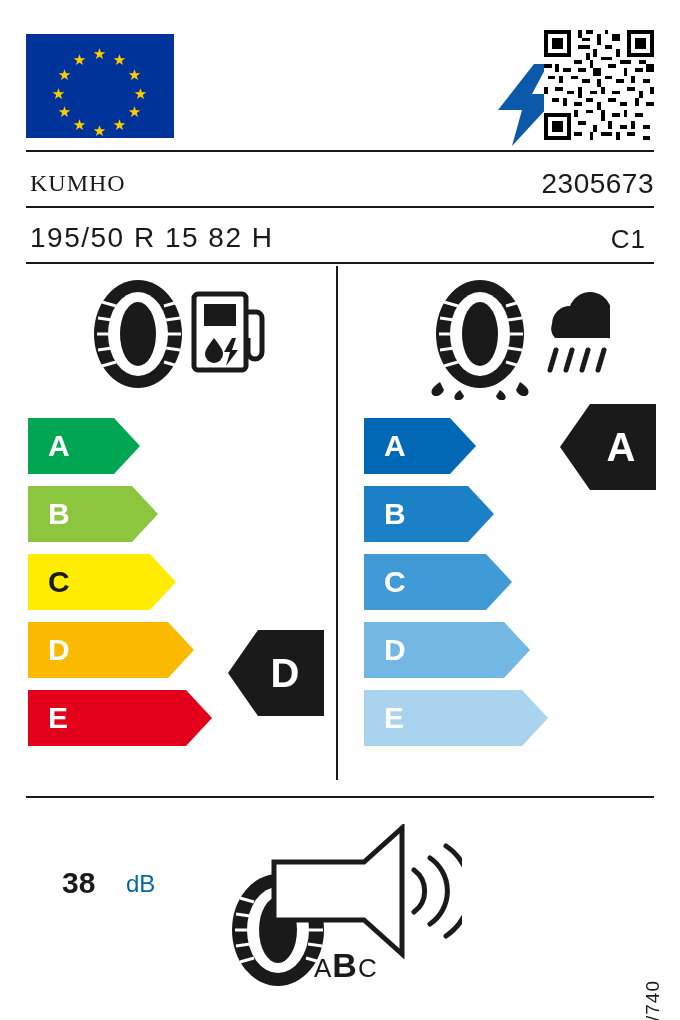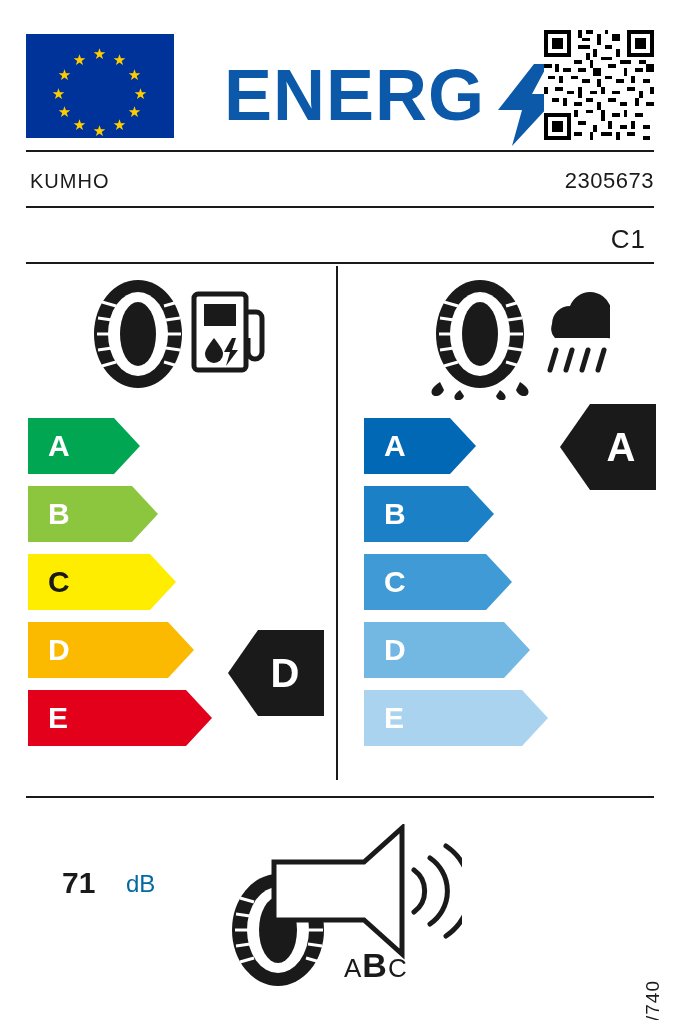--- a/index.html
+++ b/index.html
@@ -84,29 +84,30 @@
     position: absolute;
     background: #1a1a1a;
     width: 2px;
   }
 
   
   .brand {
     position: absolute;
     left: 30px;
     top: 170px;
-    font-size: 20px;
+    font-size: 24px;
     letter-spacing: 1px;
     font-weight: normal;
+    font-family: Liberation Serif, serif;
   }
   .serial {
     position: absolute;
     right: 26px;
     top: 168px;
-    font-size: 22px;
+    font-size: 28px;
     letter-spacing: 0.5px;
     text-align: center;
   }
 
   
   .tyre-size {
     position: absolute;
     left: 30px;
     top: 222px;
     font-size: 28px;
@@ -191,21 +192,20 @@
     top: 876px;
     font-size: 24px;
     color: #0369a1;
   }
   .noise-classes {
     position: absolute;
     left: 314px;
     top: 946px;
     font-size: 26px;
     letter-spacing: 1px;
-    margin-left: 30px;
   }
   .noise-classes .b {
     font-size: 34px;
     font-weight: bold;
   }
 
   .reg-date {
     position: absolute;
     right: 16px;
     bottom: 40px;
@@ -231,21 +231,20 @@
       <div class="eu-star" style="left:101px; top:33px;">★</div>
       <div class="eu-star" style="left:25px;  top:52px;">★</div>
       <div class="eu-star" style="left:107px; top:52px;">★</div>
       <div class="eu-star" style="left:31px;  top:70px;">★</div>
       <div class="eu-star" style="left:101px; top:70px;">★</div>
       <div class="eu-star" style="left:46px;  top:83px;">★</div>
       <div class="eu-star" style="left:86px;  top:83px;">★</div>
       <div class="eu-star" style="left:66px;  top:89px;">★</div>
     </div>
 
-    <div class="energ-word">ENERG</div>
 
     <svg class="bolt" viewBox="0 0 62 82">
       <polygon points="36,0 0,46 24,46 14,82 62,30 34,30 50,0" fill="#0b59a8"></polygon>
     </svg>
 
     <svg class="qr" viewBox="0 0 29 29" shape-rendering="crispEdges">
       <rect width="29" height="29" fill="#ffffff"></rect>
       <g fill="#000000">
         <rect x="0" y="0" width="7" height="1"></rect>
           <rect x="0" y="6" width="7" height="1"></rect>
@@ -338,20 +337,21 @@
   </div>
 
   <div class="hline" style="left:26px; top:150px; width:628px;"></div>
   <div class="hline" style="left:26px; top:206px; width:628px;"></div>
   <div class="hline" style="left:26px; top:262px; width:628px;"></div>
   <div class="hline" style="left:26px; top:796px; width:628px;"></div>
   <div class="vline" style="left:336px; top:266px; height:514px;"></div>
 
   <div class="brand">KUMHO</div>
   <div class="serial">2305673</div>
+  <div class="tyre-size">195/50 R 15 82 H</div>
   <div class="tyre-class">C1</div>
 
   <svg class="pict" style="left:86px; top:278px; width:180px; height:112px;" viewBox="0 0 180 112">
 
     <ellipse cx="52" cy="56" rx="44" ry="54" fill="#1a1a1a"></ellipse>
     <ellipse cx="52" cy="56" rx="30" ry="42" fill="#ffffff"></ellipse>
     <ellipse cx="52" cy="56" rx="18" ry="32" fill="#1a1a1a"></ellipse>
     <g stroke="#ffffff" stroke-width="3">
       <line x1="16" y1="24" x2="30" y2="28"></line>
       <line x1="12" y1="40" x2="26" y2="42"></line>
@@ -504,21 +504,21 @@
 
       <path d="M58 38 h90 l38 -34 v126 l-38 -34 h-90 z" fill="#ffffff" stroke="#1a1a1a" stroke-width="5"></path>
 
       <g fill="none" stroke="#1a1a1a" stroke-width="5" stroke-linecap="round">
         <path d="M198 46 a26 26 0 0 1 0 42"></path>
         <path d="M214 34 a40 40 0 0 1 0 66"></path>
         <path d="M230 22 a54 54 0 0 1 0 90"></path>
       </g>
     </svg>
 
-    <div class="noise-value" style="position:absolute; left:62px; top:60px;">71</div>
+    <div class="noise-value" style="position:absolute; left:62px; top:60px;">38</div>
     <div class="noise-unit" style="position:absolute; left:126px; top:64px;">dB</div>
 
     <div class="noise-classes" style="position:absolute; left:314px; top:140px;">
       <span>A</span><span class="b">B</span><span>C</span>
     </div>
   </div>
 
   <div class="reg-date">2020/740</div>
 
 </div>

